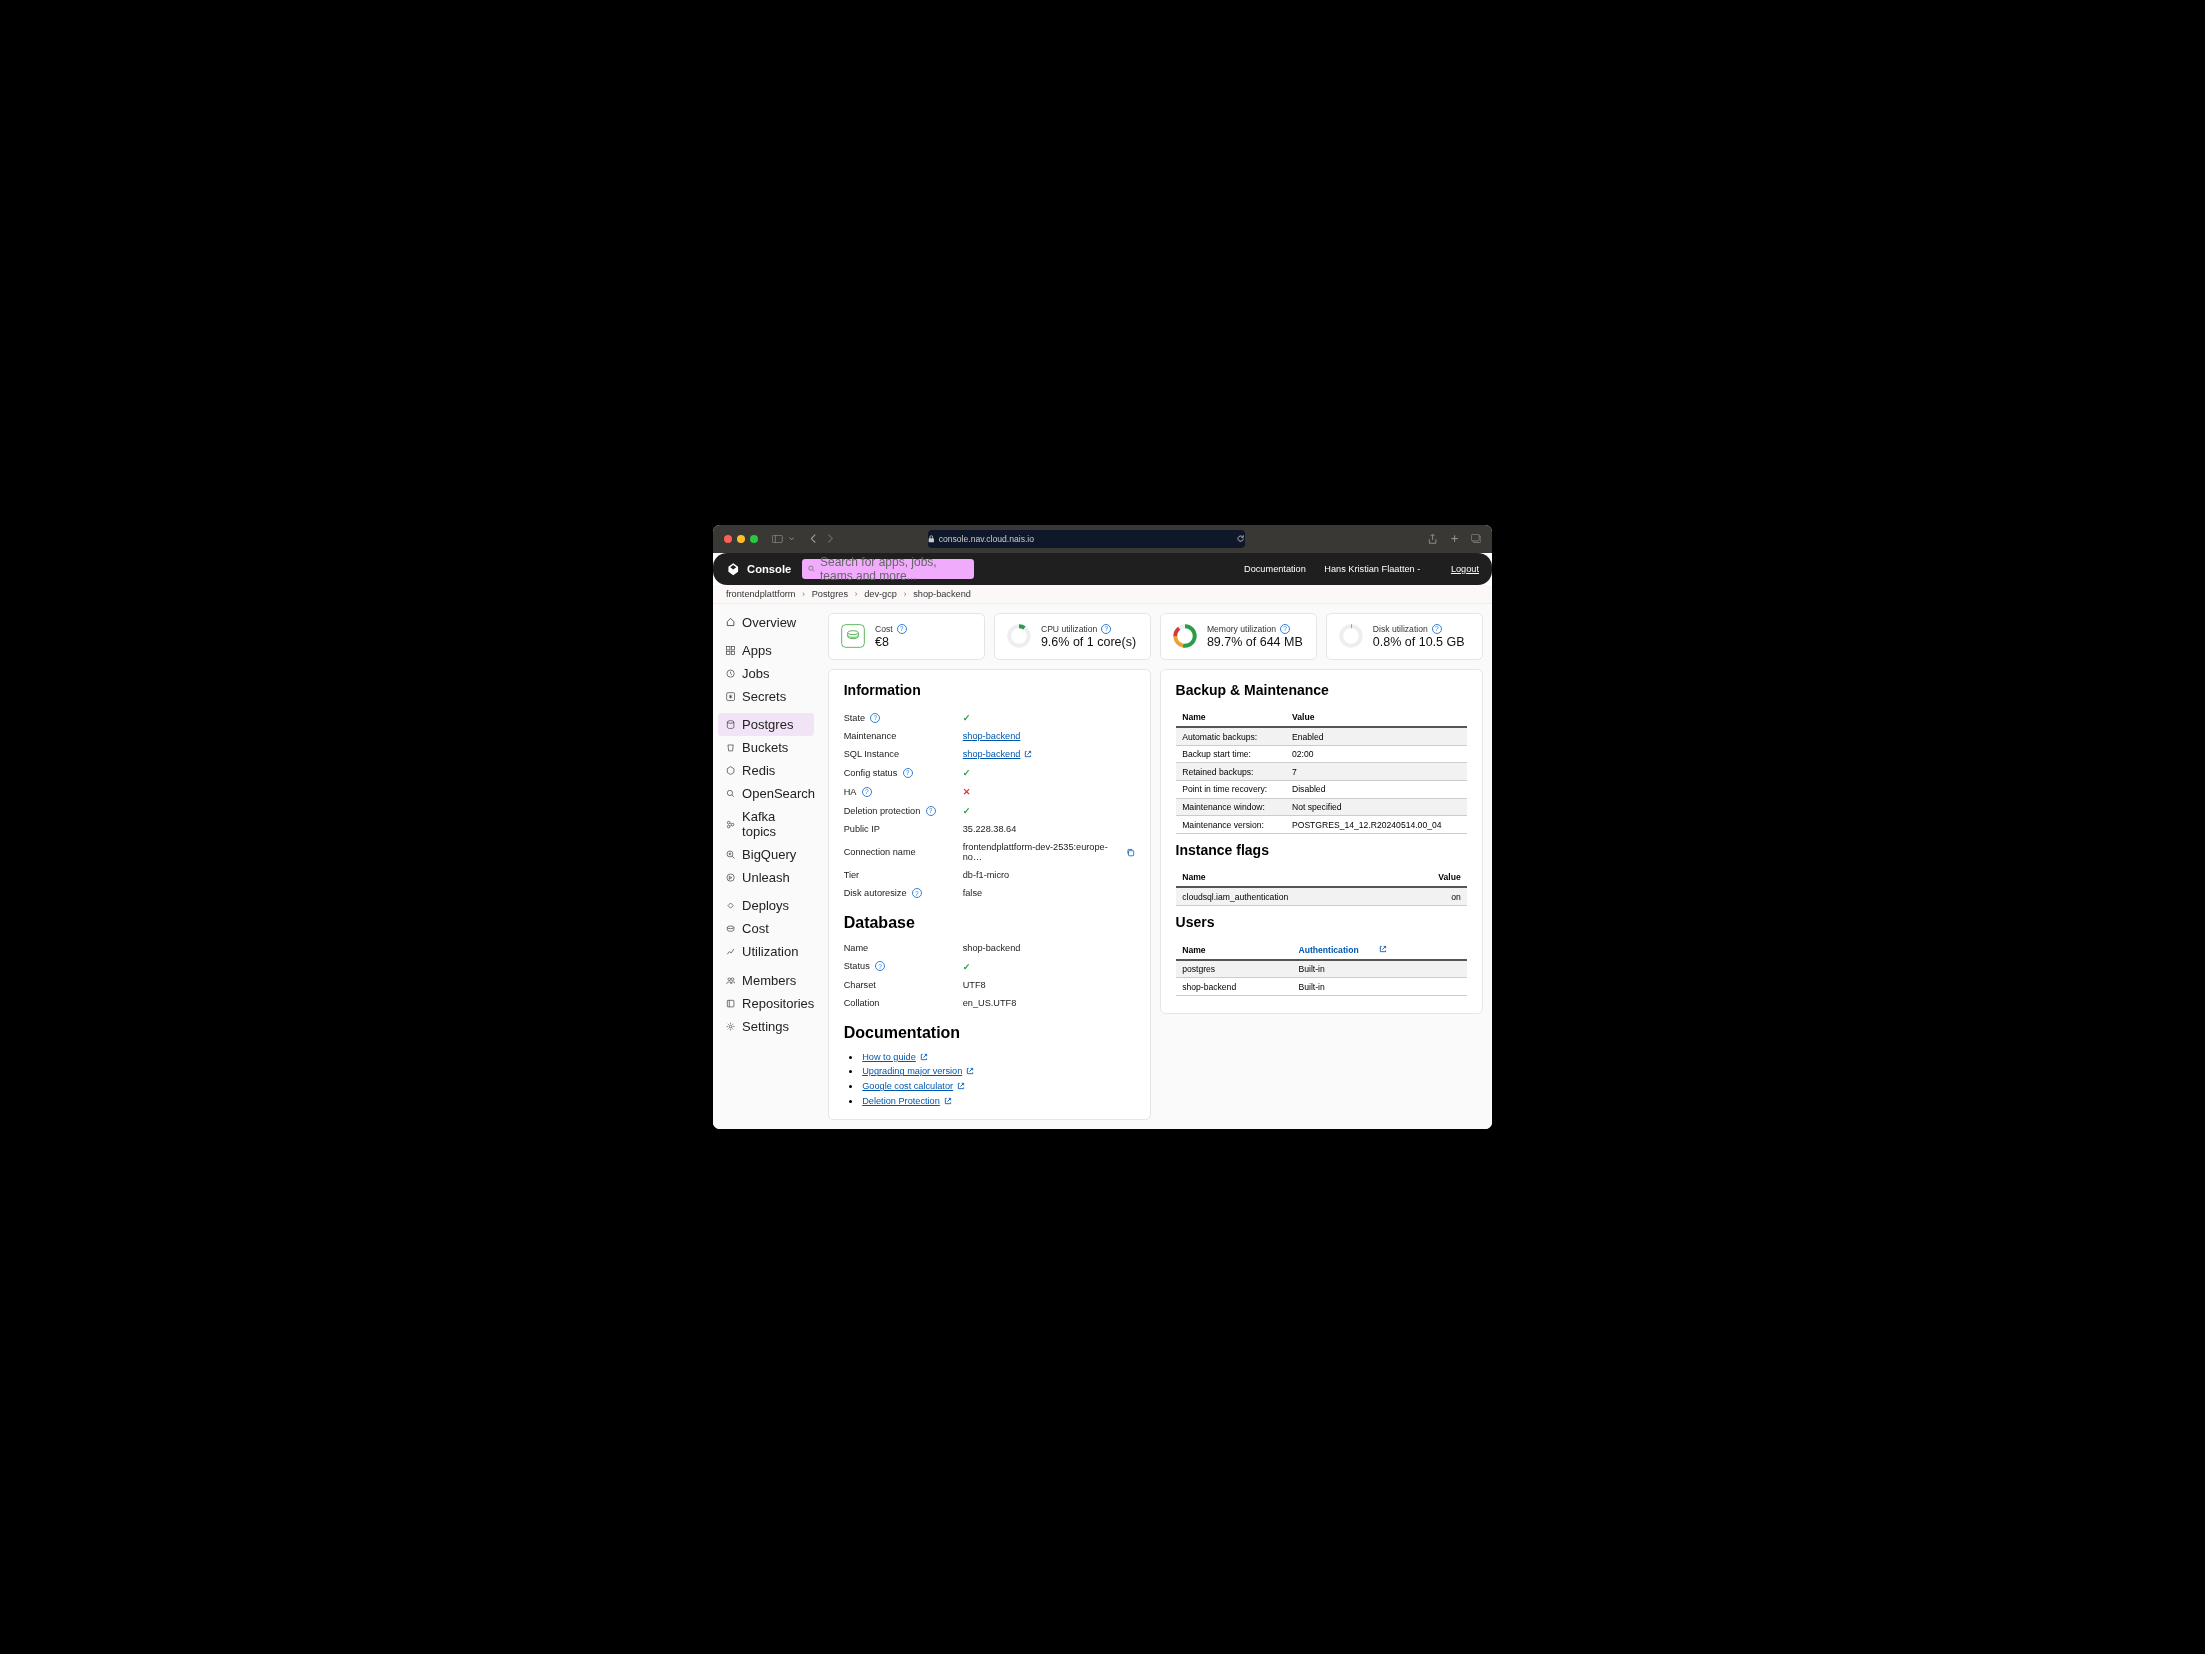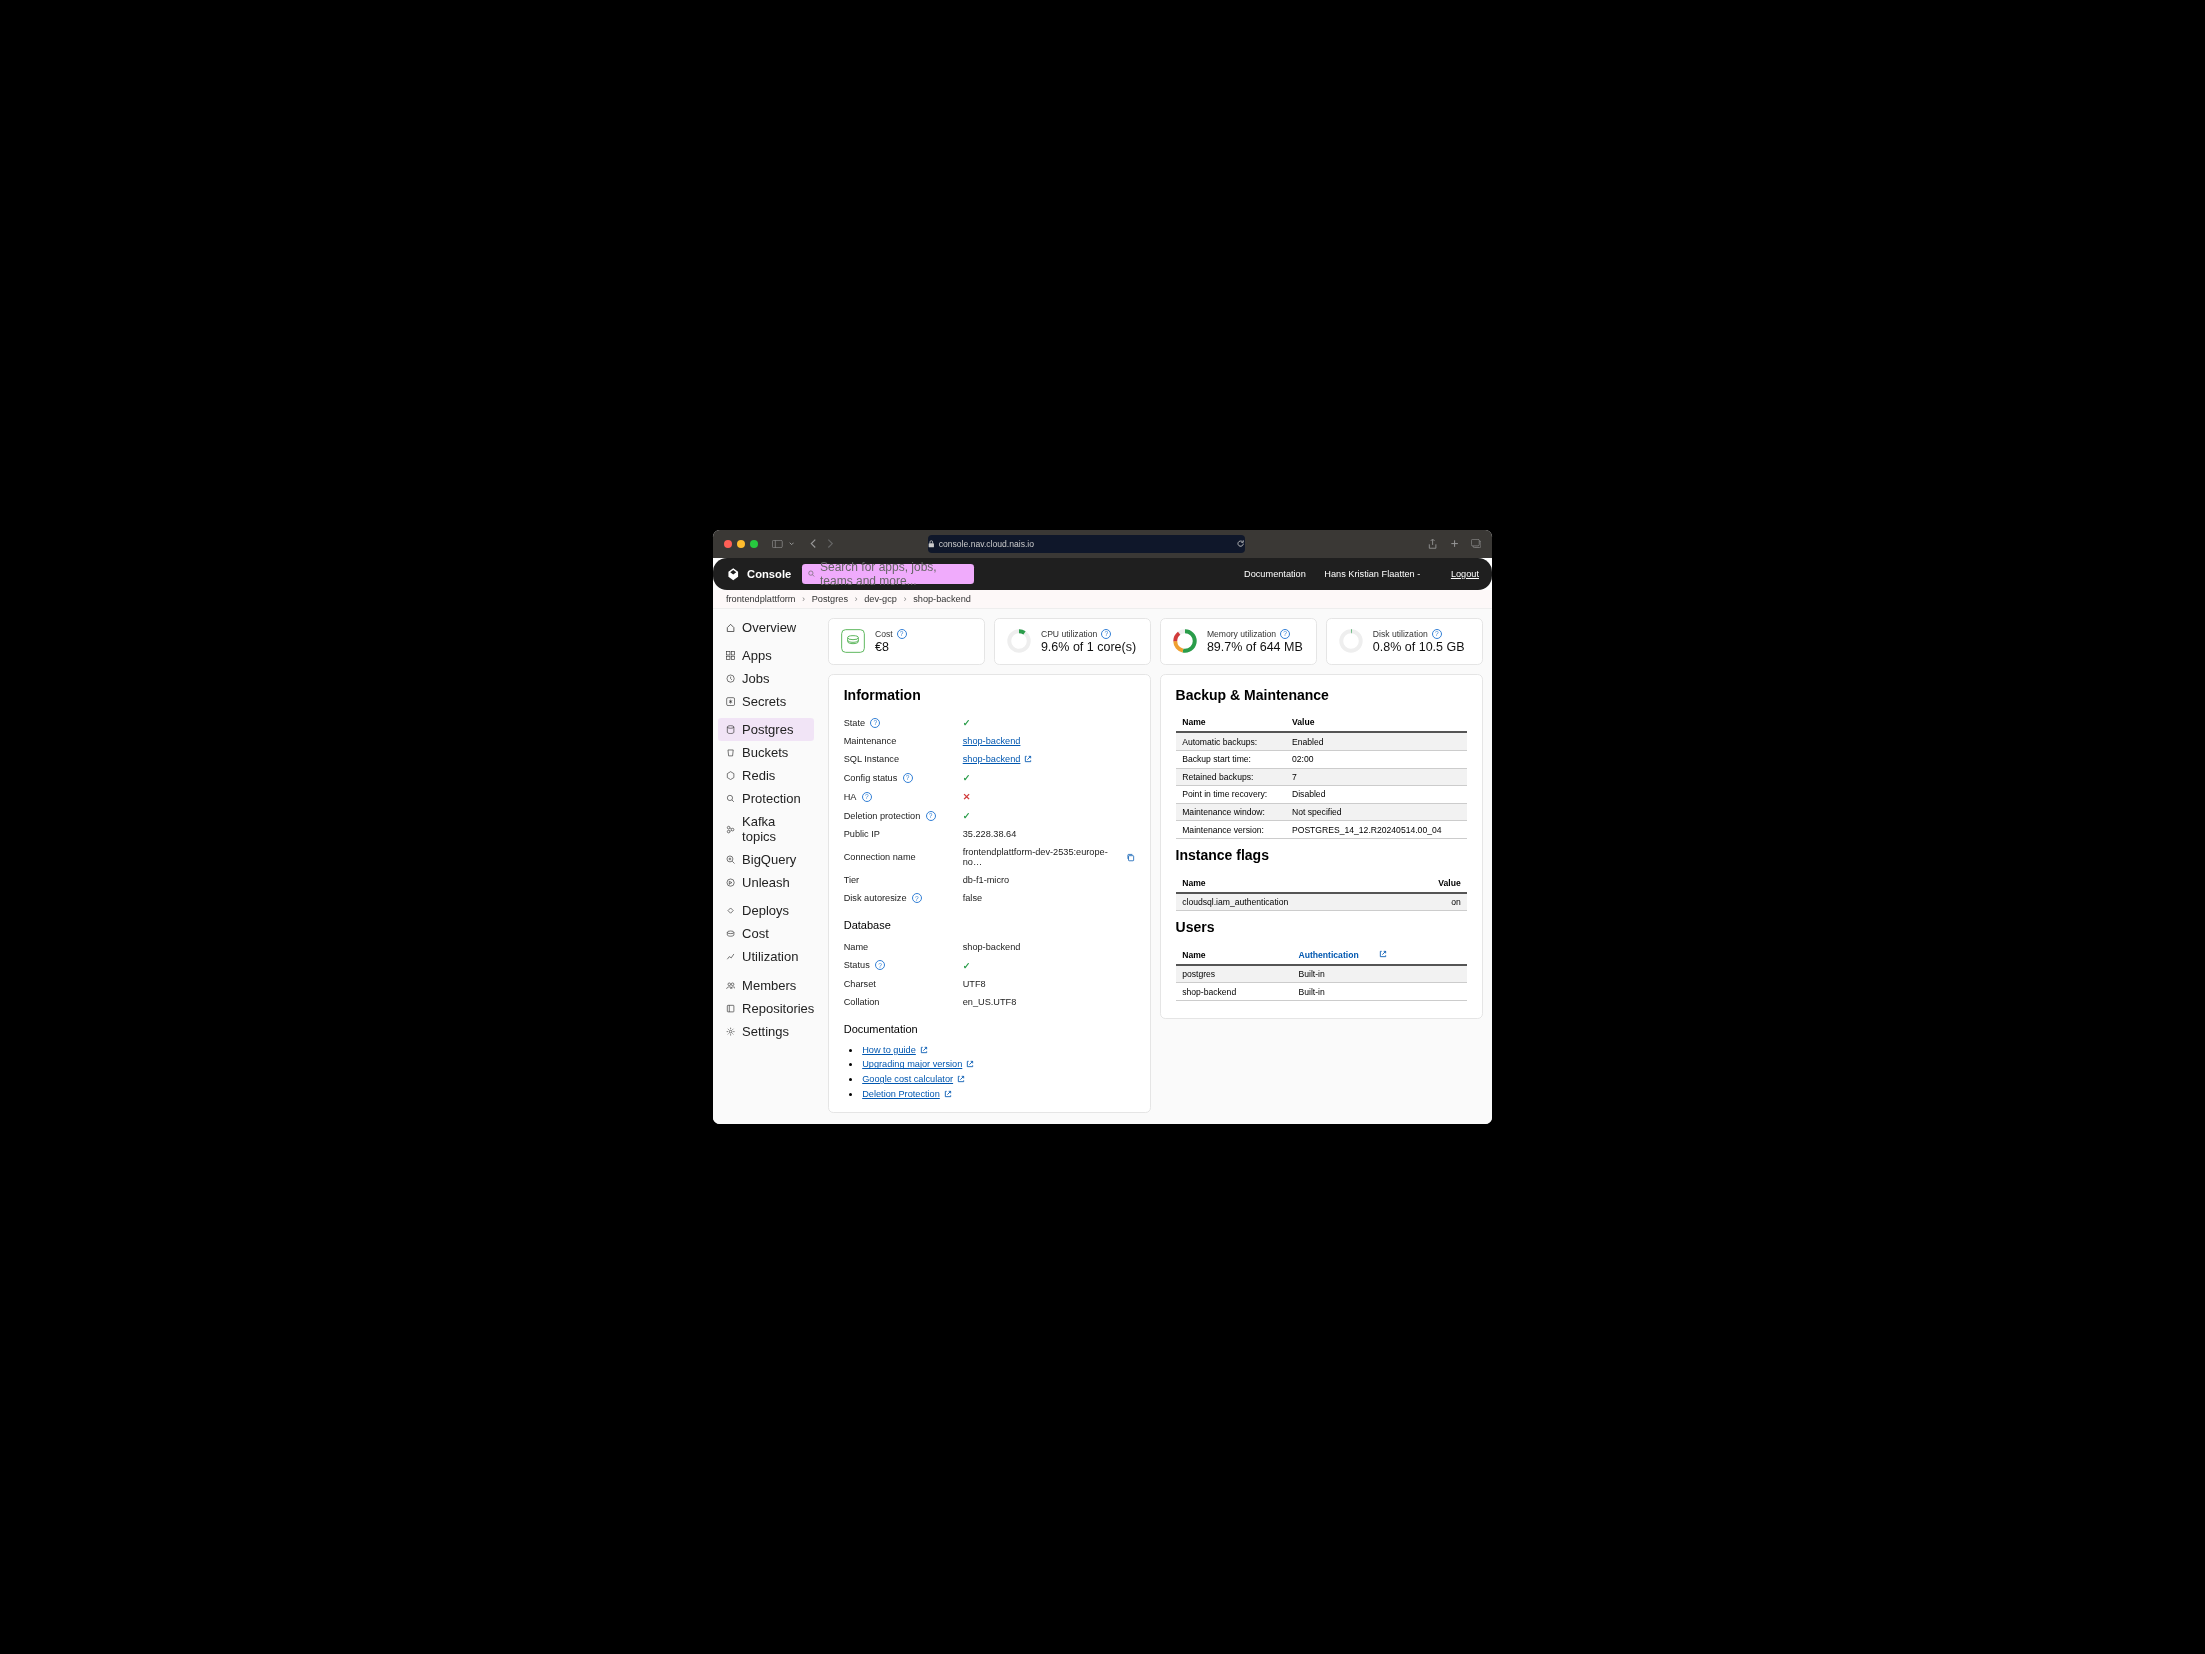--- a/index.html
+++ b/index.html
@@ -38,21 +38,21 @@
 .stat-text { display: flex; flex-direction: column; gap: 1.3px; }
 .stat-label { font-size: 8.6px; color: #333; display: flex; align-items: center; gap: 4px; }
 .stat-value { font-size: 12.5px; font-weight: 500; color: #111; }
 .help-icon { width: 10px; height: 10px; border: 1px solid #3380d6; border-radius: 50%; color: #3380d6; font-size: 6.6px; display: inline-flex; align-items: center; justify-content: center; }
 
 .panels { display: flex; gap: 9.2px; align-items: flex-start; }
 .panel { background: #fff; border: 0.7px solid #e5e5e5; border-radius: 5.3px; padding: 12px 14.5px; }
 .panel.left { flex: 1; }
 .panel.right { flex: 1; }
 .panel h2 { font-size: 14px; font-weight: 600; margin-bottom: 10.6px; }
-.panel h3 { font-size: 11px; font-weight: 400; margin: 12px 0 6.6px; }
+.panel h3 { font-size: 16px; font-weight: 700; margin: 12px 0 6.6px; }
 
 .kv-row { display: flex; padding: 4px 0; font-size: 9.2px; align-items: center; }
 .kv-key { width: 119px; display: flex; align-items: center; gap: 5.3px; color: #222; }
 .kv-val { flex: 1; display: flex; align-items: center; gap: 4px; color: #222; }
 .kv-val a { color: #0057b0; text-decoration: underline; }
 .check { color: #2a9d4a; font-weight: bold; }
 .cross { color: #d13b3b; font-weight: bold; }
 .ext-icon { width: 8px; height: 8px; color: #0057b0; }
 .copy-icon { width: 9.2px; height: 9.2px; color: #0057b0; cursor: pointer; }
 
@@ -225,21 +225,21 @@
             </span>
             <span>Redis</span>
           </div>
         <div class="sb-item">
             <span class="sb-icon">
               <svg width="9.2" height="9.2" viewBox="0 0 14 14">
                 <circle cx="6" cy="6" r="4" fill="none" stroke="#333"></circle>
                 <line x1="9" y1="9" x2="12" y2="12" stroke="#333"></line>
               </svg>
             </span>
-            <span>Protection</span>
+            <span>OpenSearch</span>
           </div>
         <div class="sb-item">
             <span class="sb-icon">
               <svg width="9.2" height="9.2" viewBox="0 0 14 14">
                 <circle cx="4" cy="4" r="2" fill="none" stroke="#333"></circle>
                 <circle cx="10" cy="7" r="2" fill="none" stroke="#333"></circle>
                 <circle cx="4" cy="10" r="2" fill="none" stroke="#333"></circle>
                 <line x1="6" y1="4" x2="8" y2="6" stroke="#333"></line>
                 <line x1="6" y1="10" x2="8" y2="8" stroke="#333"></line>
               </svg>

